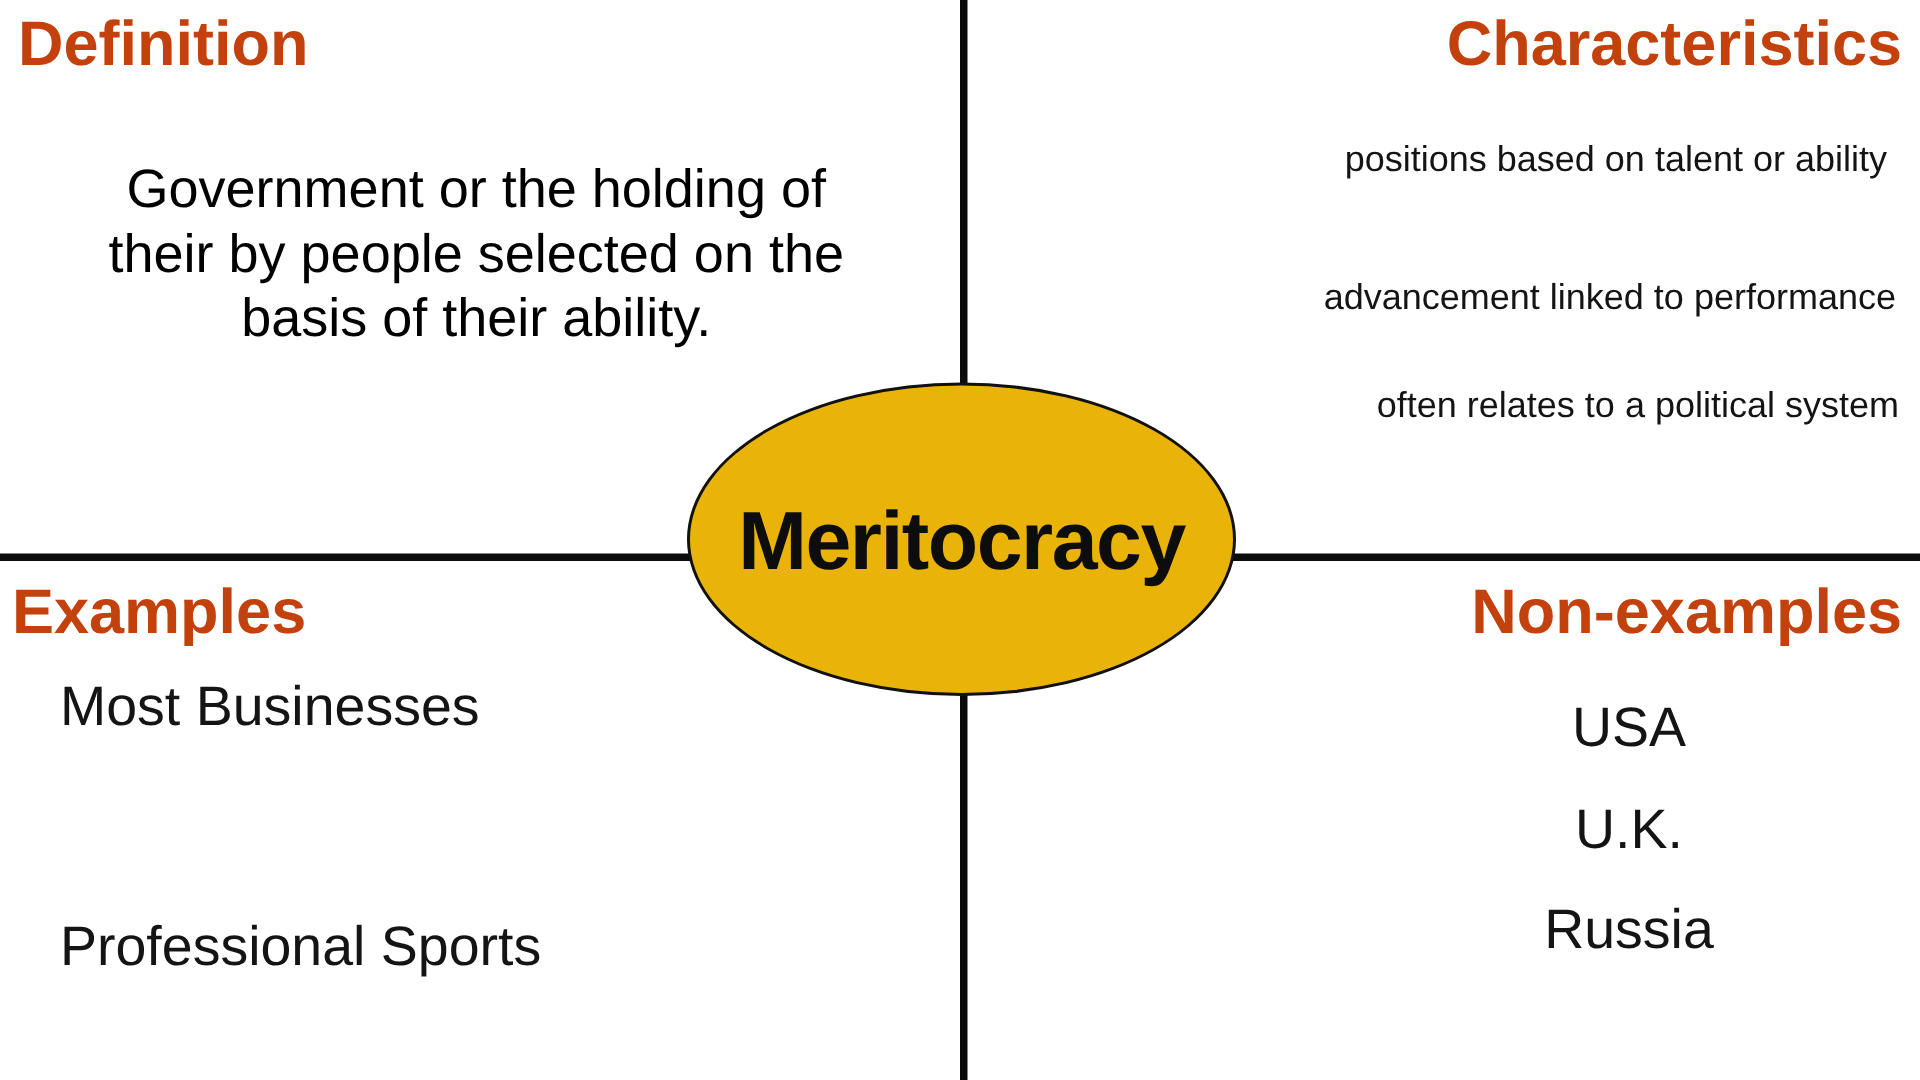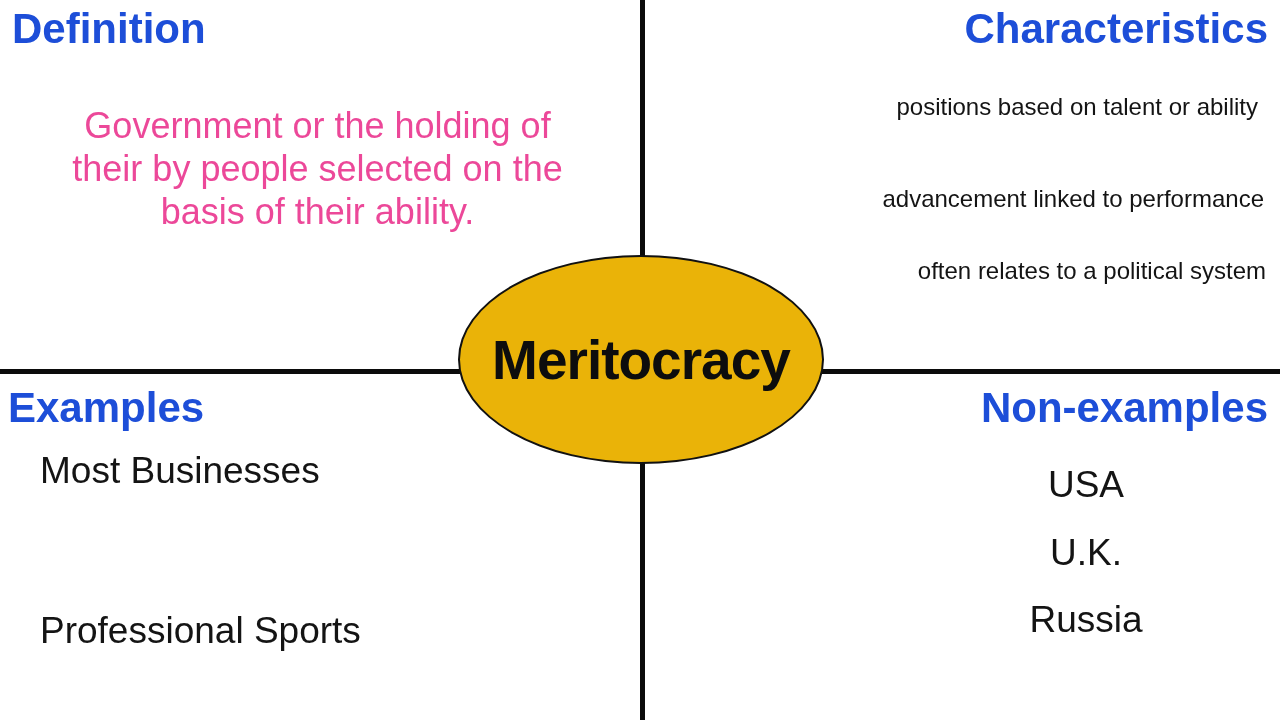--- a/index.html
+++ b/index.html
@@ -58,39 +58,39 @@
     white-space: nowrap;
     color: #0d0d0d;
   }
   
   .q-heading {
     position: absolute;
     font-size: 42px;
     font-weight: 700;
     line-height: 1;
     letter-spacing: 0px;
-    color: #1d4ed8;
+    color: #c2410c;
     white-space: nowrap;
     z-index: 3;
   }
   .heading-definition      { left: 12px;  top: 8px; }
   .heading-characteristics { right: 12px; top: 8px; }
   .heading-examples        { left: 8px;   top: 387px; }
   .heading-non-examples    { right: 12px; top: 387px; }
 
   
   .definition-body {
     position: absolute;
     left: 5px;
     top: 104px;
     width: 625px;
     text-align: center;
     font-size: 36px;
     line-height: 43px;
-    color: #ec4899;
+    color: #000000;
     z-index: 3;
   }
 
   
   .char-item {
     position: absolute;
     font-size: 24px;
     line-height: 1.1;
     white-space: nowrap;
     color: #141414;

